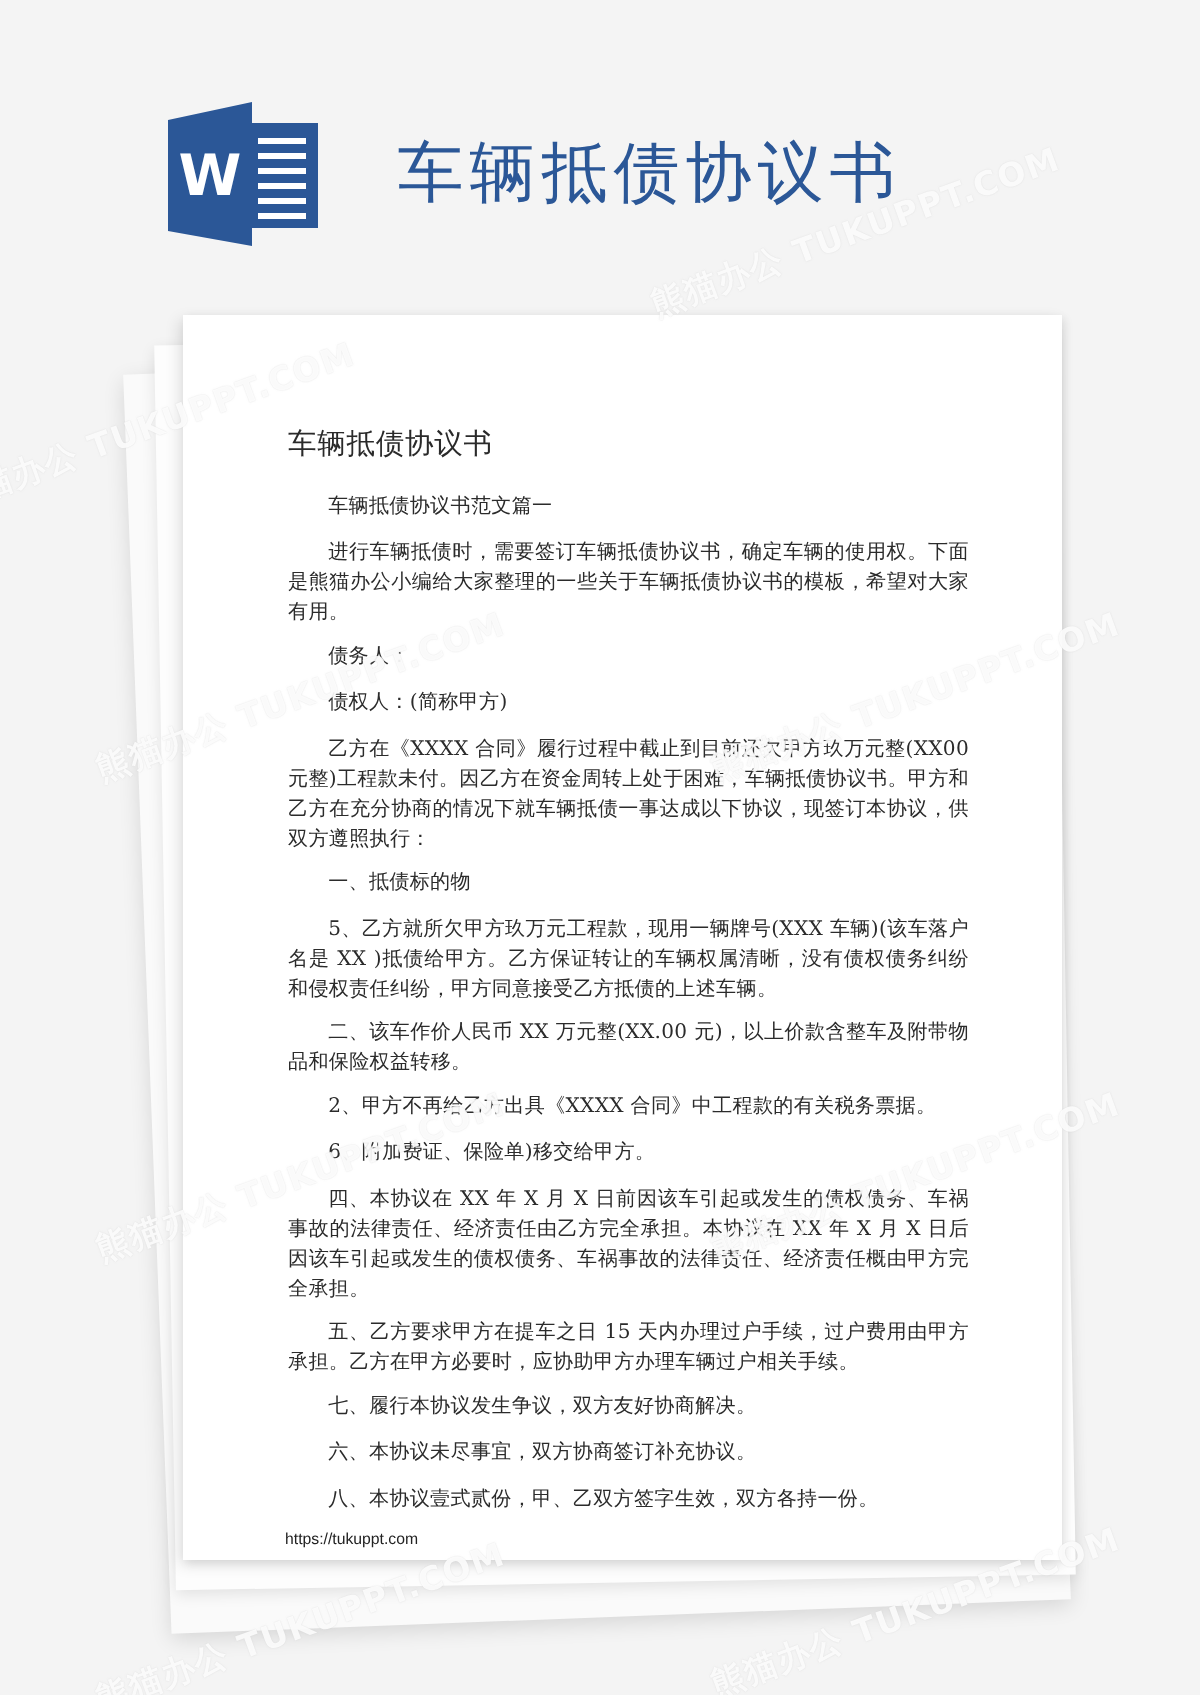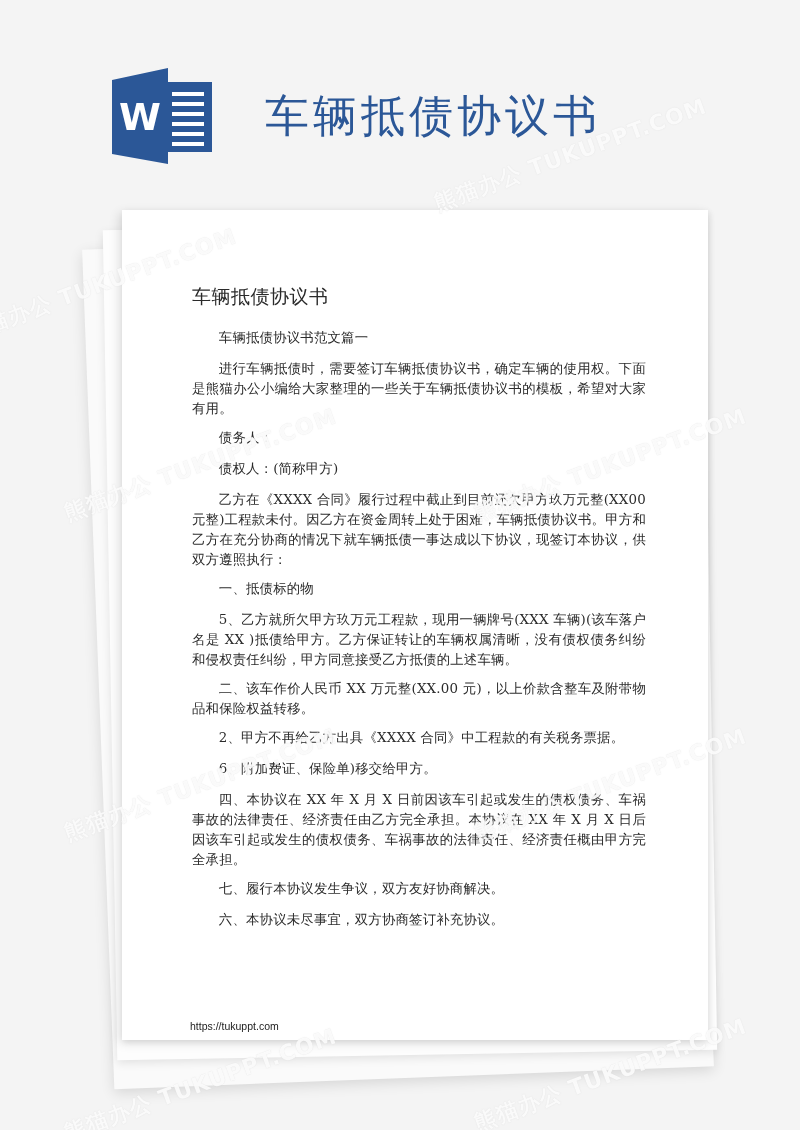--- a/index.html
+++ b/index.html
@@ -93,22 +93,24 @@
       <p class="para">进行车辆抵债时，需要签订车辆抵债协议书，确定车辆的使用权。下面是熊猫办公小编给大家整理的一些关于车辆抵债协议书的模板，希望对大家有用。</p>
       <p class="para single">债务人：</p>
       <p class="para single">债权人：(简称甲方)</p>
       <p class="para">乙方在《XXXX 合同》履行过程中截止到目前还欠甲方玖万元整(XX00 元整)工程款未付。因乙方在资金周转上处于困难，车辆抵债协议书。甲方和乙方在充分协商的情况下就车辆抵债一事达成以下协议，现签订本协议，供双方遵照执行：</p>
       <p class="para single">一、抵债标的物</p>
       <p class="para">5、乙方就所欠甲方玖万元工程款，现用一辆牌号(XXX 车辆)(该车落户名是 XX )抵债给甲方。乙方保证转让的车辆权属清晰，没有债权债务纠纷和侵权责任纠纷，甲方同意接受乙方抵债的上述车辆。</p>
       <p class="para">二、该车作价人民币 XX 万元整(XX.00 元)，以上价款含整车及附带物品和保险权益转移。</p>
       <p class="para single">2、甲方不再给乙方出具《XXXX 合同》中工程款的有关税务票据。</p>
       <p class="para single">6、附加费证、保险单)移交给甲方。</p>
       <p class="para">四、本协议在 XX 年 X 月 X 日前因该车引起或发生的债权债务、车祸事故的法律责任、经济责任由乙方完全承担。本协议在 XX 年 X 月 X 日后因该车引起或发生的债权债务、车祸事故的法律责任、经济责任概由甲方完全承担。</p>
+      <p class="para">五、乙方要求甲方在提车之日 15 天内办理过户手续，过户费用由甲方承担。乙方在甲方必要时，应协助甲方办理车辆过户相关手续。</p>
       <p class="para single">七、履行本协议发生争议，双方友好协商解决。</p>
       <p class="para single">六、本协议未尽事宜，双方协商签订补充协议。</p>
+      <p class="para single">八、本协议壹式贰份，甲、乙双方签字生效，双方各持一份。</p>
     </div>
     <div class="footer-url">https://tukuppt.com</div>
   </div>
 
   <div class="wm" style="left:430px; top:190px;">熊猫办公 TUKUPPT.COM</div>
   <div class="wm" style="left:-40px; top:320px;">熊猫办公 TUKUPPT.COM</div>
   <div class="wm" style="left:60px; top:500px;">熊猫办公 TUKUPPT.COM</div>
   <div class="wm" style="left:470px; top:500px;">熊猫办公 TUKUPPT.COM</div>
   <div class="wm" style="left:60px; top:820px;">熊猫办公 TUKUPPT.COM</div>
   <div class="wm" style="left:470px; top:820px;">熊猫办公 TUKUPPT.COM</div>

